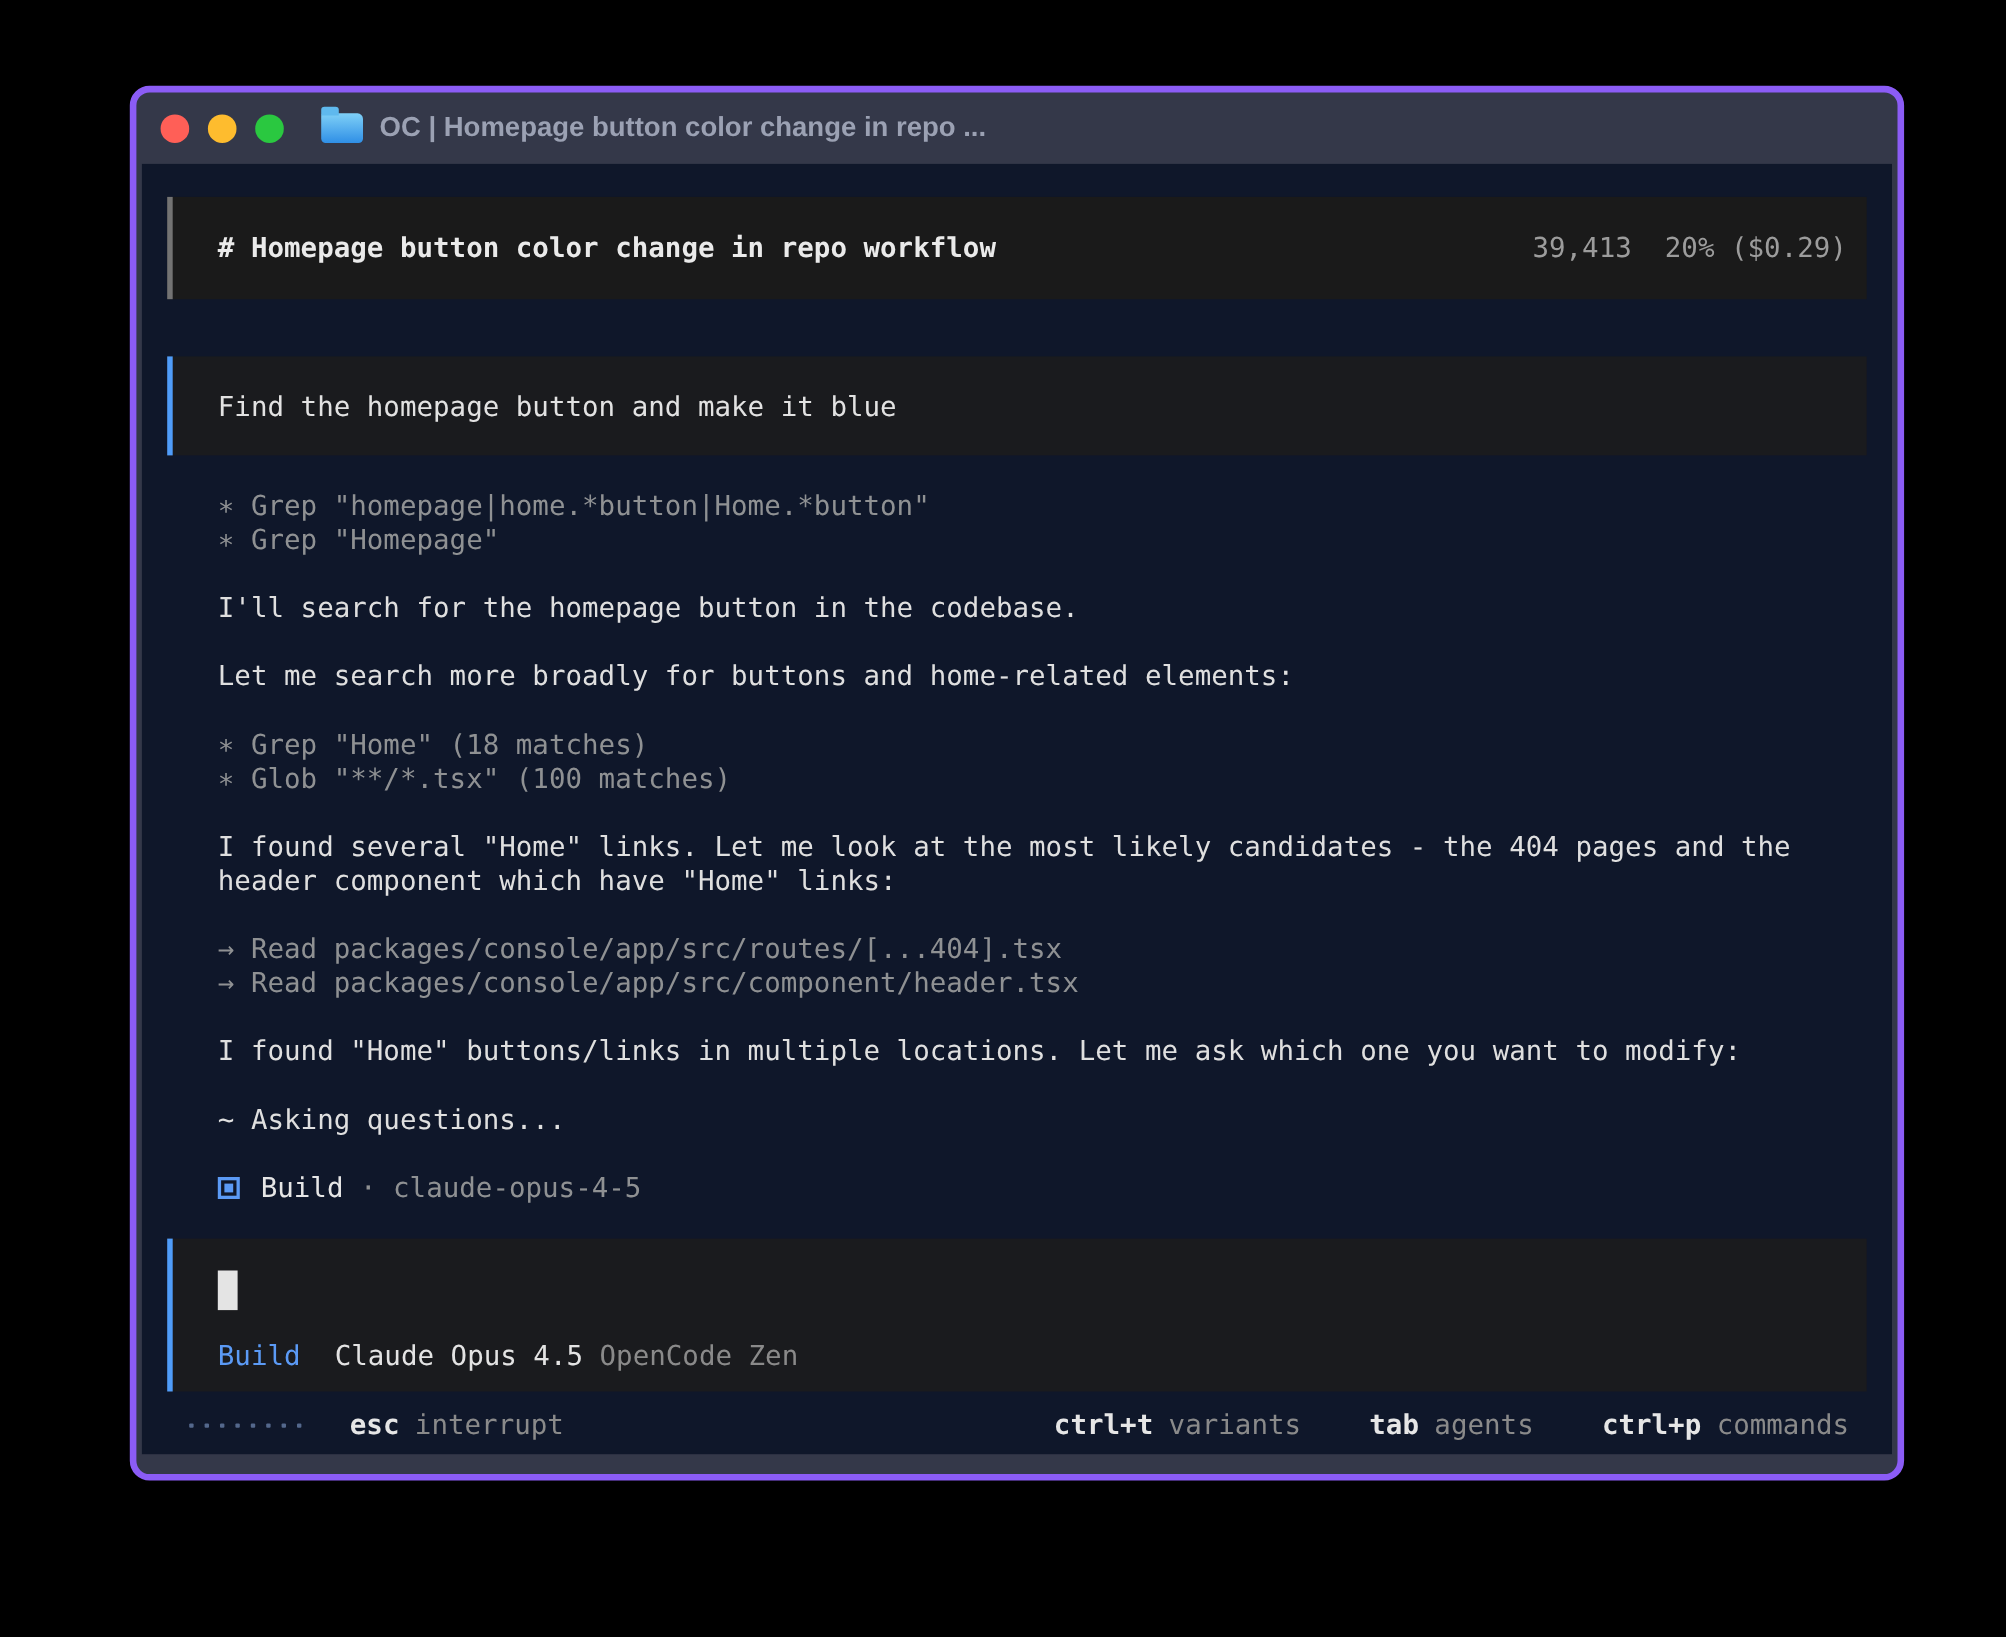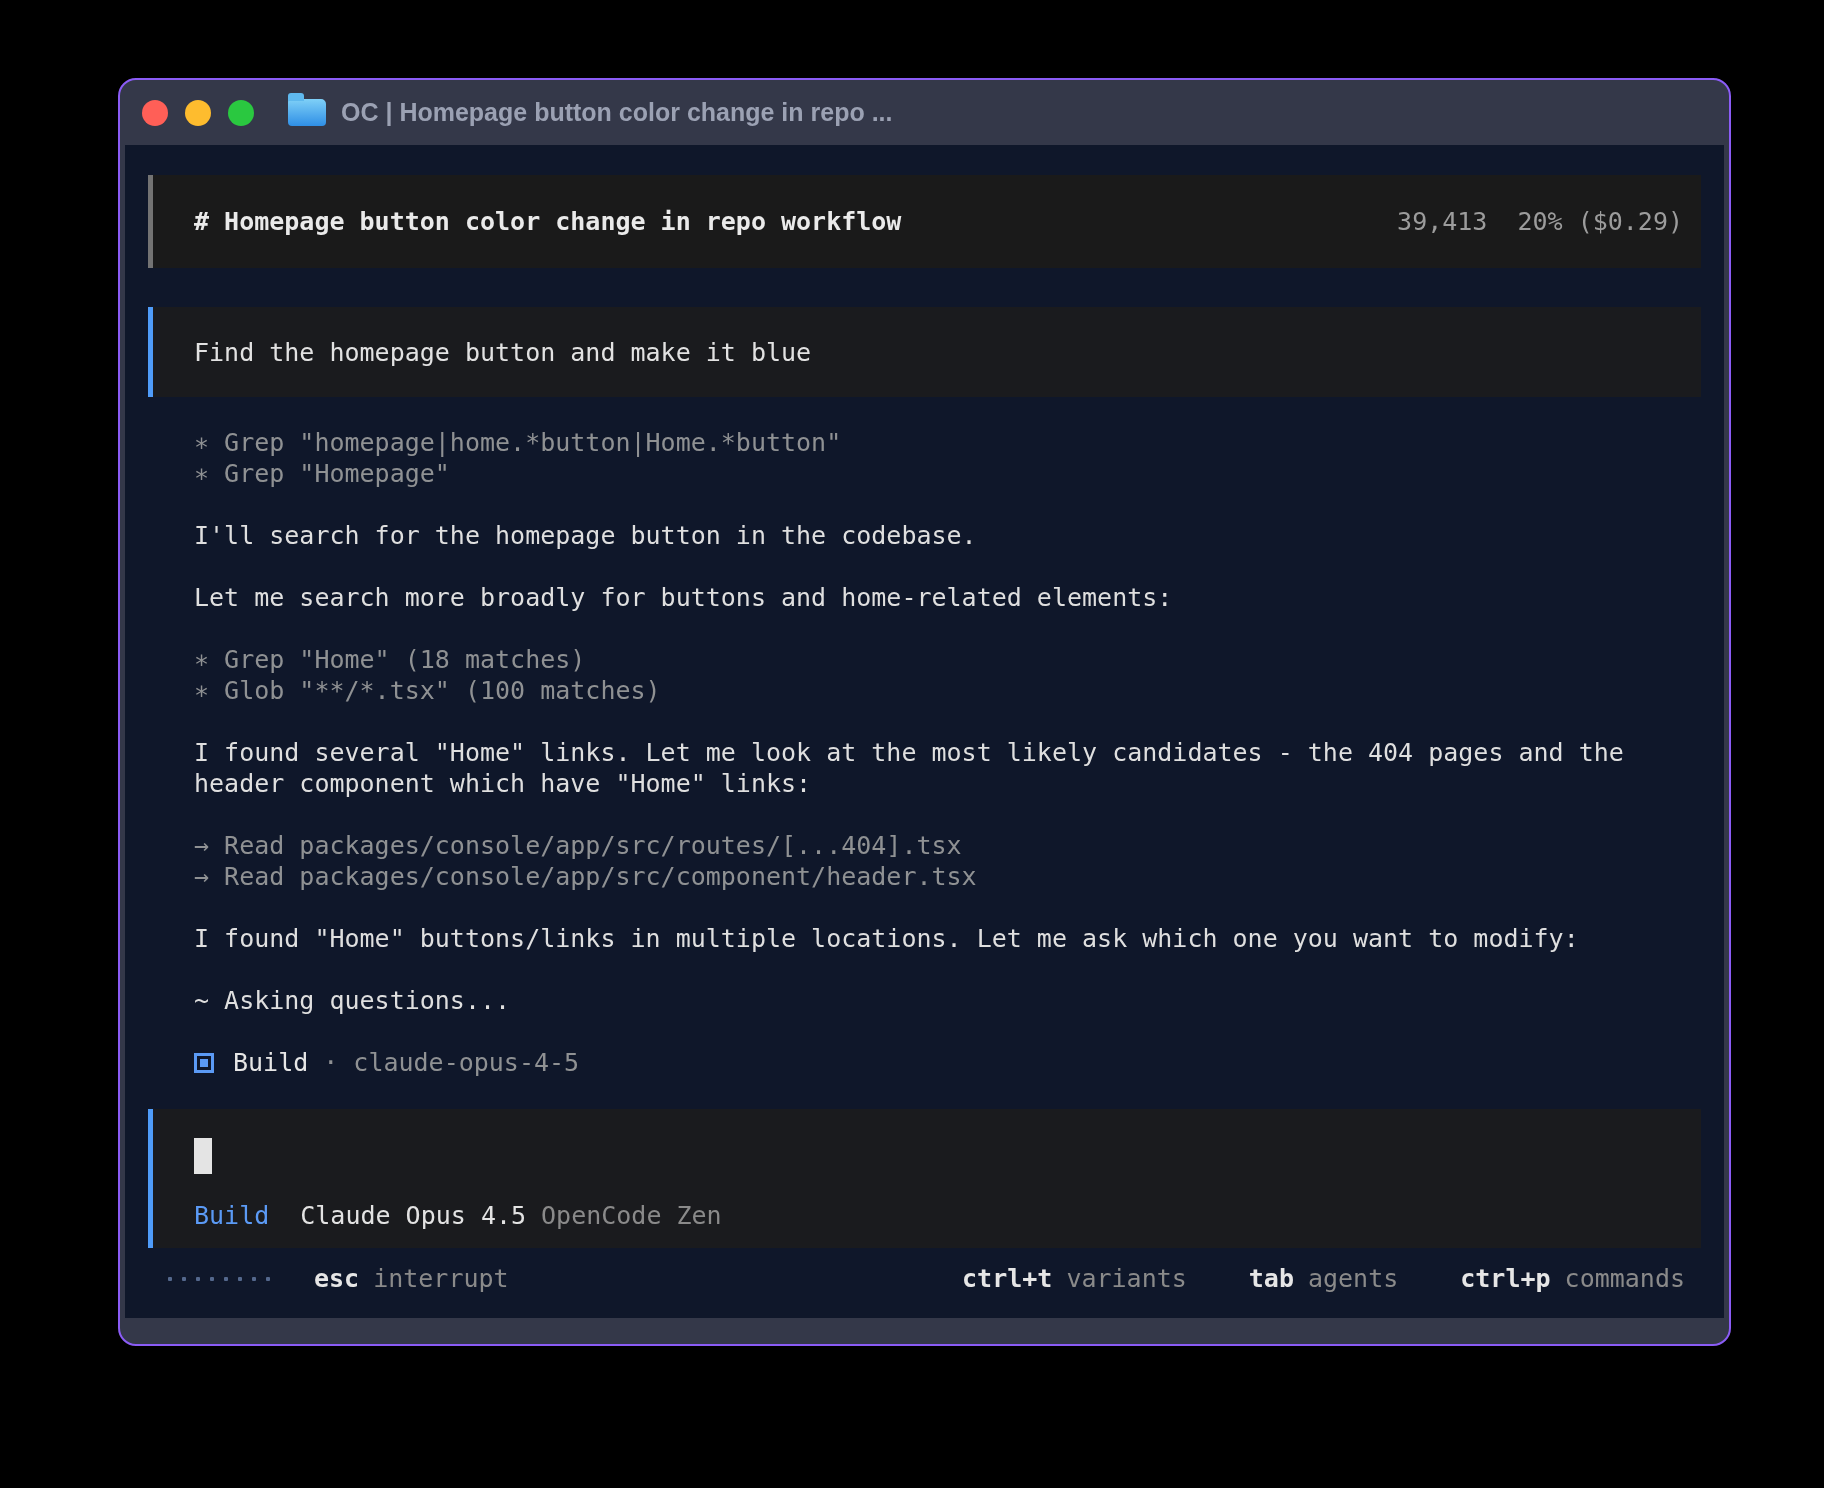--- a/index.html
+++ b/index.html
@@ -2,21 +2,21 @@
 <html><head>
 <meta charset="utf-8">
 <style>
   * { margin:0; padding:0; box-sizing:border-box; }
   html,body { background:#000; }
   .page { position:relative; width:1824px; height:1488px; background:#000; overflow:hidden;
           font-family:"DejaVu Sans Mono", monospace; }
 
   
   .window { position:absolute; left:118px; top:78px; width:1613px; height:1268px;
-            background:#343849; border:2px solid #8b5cf6; border-radius:18px;
+            background:#343849; border:6px solid #8b5cf6; border-radius:18px;
             overflow:hidden; display:flex; flex-direction:column; }
 
   .titlebar { height:65px; flex:0 0 65px; display:flex; align-items:center; padding:0 22px; }
   .lights { display:flex; gap:17px; align-items:center; }
   .light { width:26px; height:26px; border-radius:50%; display:inline-block; }
   .light.red    { background:#ff5f57; }
   .light.yellow { background:#febc2e; }
   .light.green  { background:#2ac840; }
   .folder { position:relative; width:38px; height:27px; margin-left:34px;
             border-radius:3px 5px 4px 4px; background:linear-gradient(#7fd0f7,#2f8fe6); }
@@ -29,21 +29,21 @@
   .term { margin:0 5px; height:1173px; flex:0 0 auto; background:#0f172a;
           padding:30px 23px 0; font-size:25px; line-height:31px; color:#dfdfdf; overflow:hidden; }
 
   .block { background:#1a1a1a; border-left:5px solid #737373; padding-left:41px; padding-right:18px; }
 
   .header-block { height:93px; display:flex; align-items:center; justify-content:space-between; }
   .h-title { font-weight:bold; color:#eaeaea; white-space:nowrap; }
   .h-stats { color:#9c9c9c; white-space:nowrap; }
   .h-stats .tokens { margin-right:30px; }
 
-  .user-block { margin-top:39px; height:90px; display:flex; align-items:center;
+  .user-block { margin-top:52px; height:90px; display:flex; align-items:center;
                 border-left-color:#4f9cf9; background:#1a1b1e; color:#e2e2e2; }
 
   .convo { margin-left:46px; width:1505px; margin-top:30px; }
   .grp { margin-bottom:31px; }
   .white { color:#dfdfdf; }
   .gray  { color:#8f9193; }
 
   .agent-row { display:flex; align-items:center; height:31px; }
   .agent-icon { width:20px; height:20px; border:3px solid #5b9af5; margin-right:19px;
                 display:flex; align-items:center; justify-content:center; }

